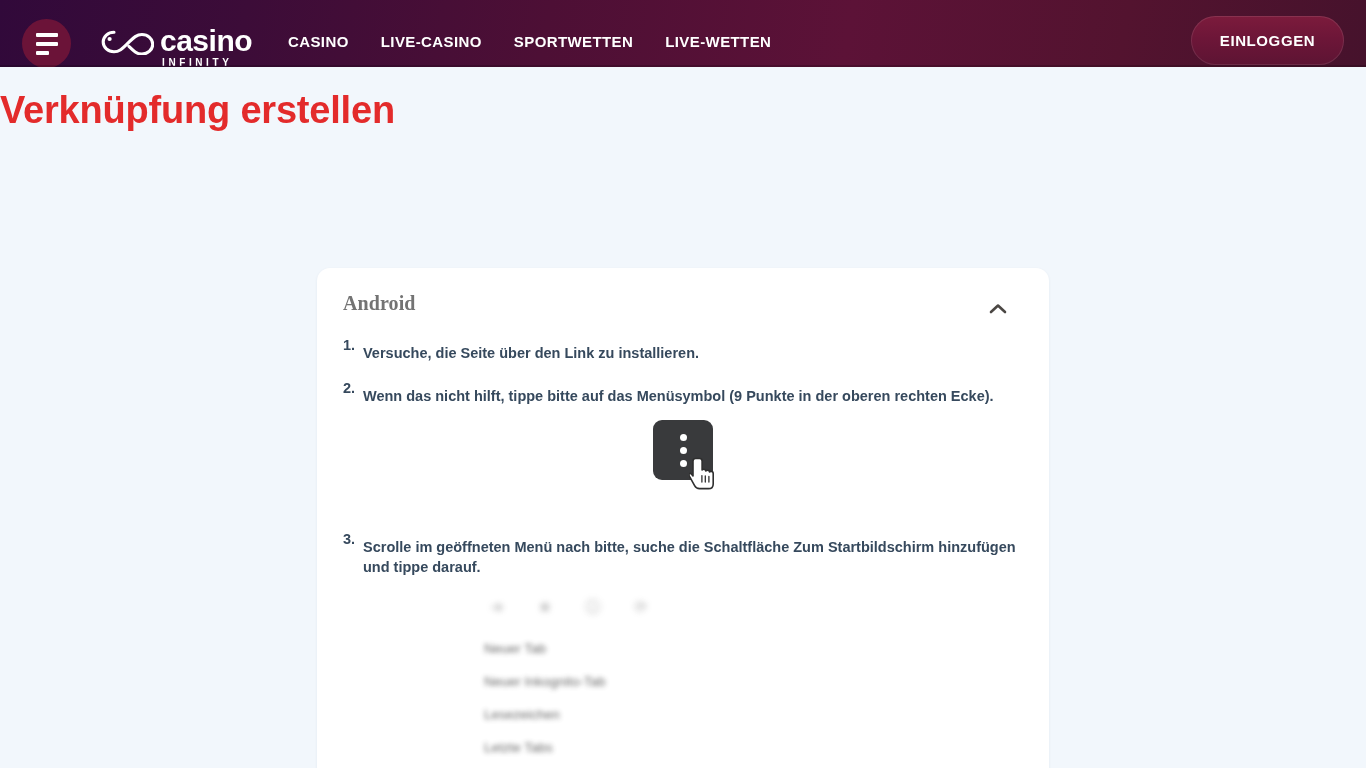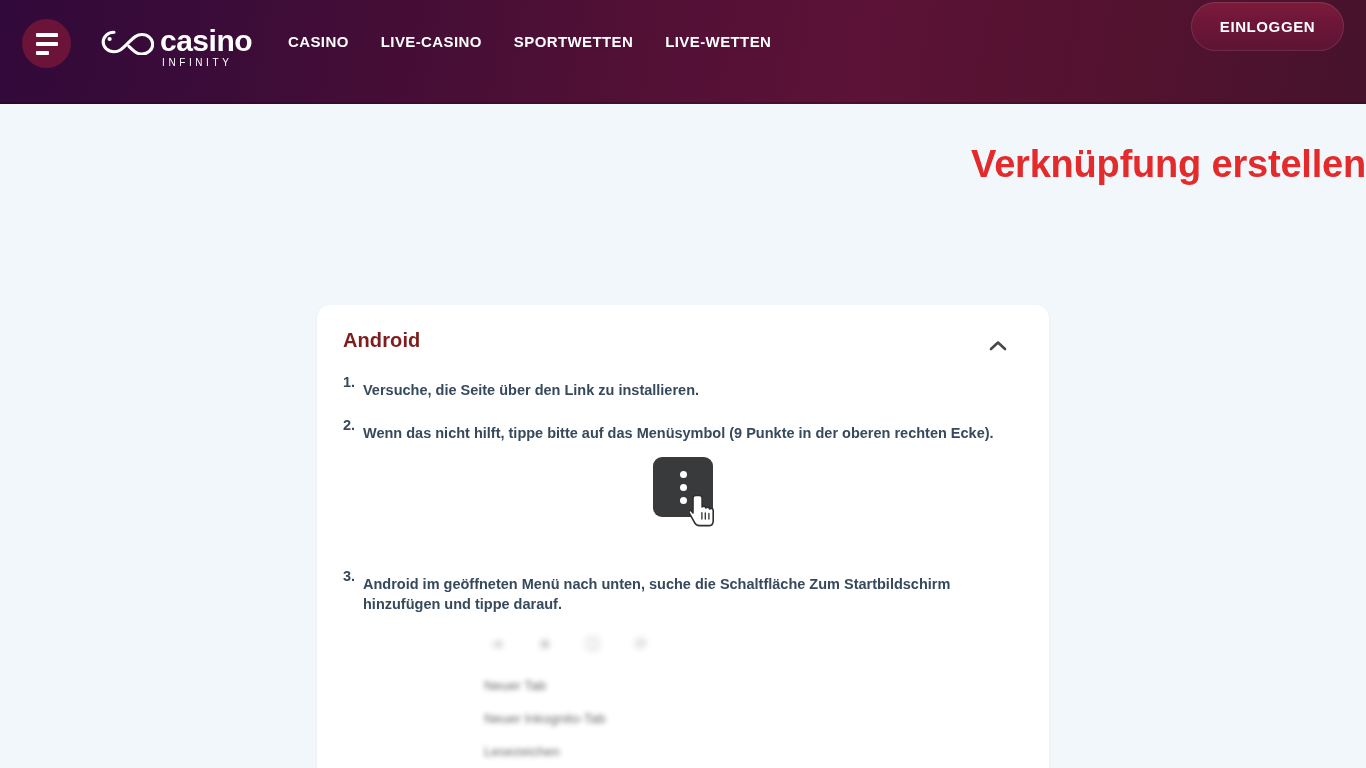--- a/index.html
+++ b/index.html
@@ -14,21 +14,21 @@
   body {
     background: #f2f7fc;
     font-family: "Liberation Sans", sans-serif;
     -webkit-font-smoothing: antialiased;
   }
 
   
   .header {
     position: relative;
     width: 1366px;
-    height: 104px;
+    height: 67px;
     background: linear-gradient(100deg,
                 #31093a 0%,
                 #3c0c38 18%,
                 #4d0f35 40%,
                 #5c1237 62%,
                 #53132f 82%,
                 #46122c 100%);
     display: flex;
     align-items: center;
     overflow: hidden;
@@ -80,21 +80,21 @@
   .logo-words { display: flex; flex-direction: column; }
   .logo-name {
     font-size: 30px;
     font-weight: 700;
     color: #ffffff;
     line-height: 30px;
     letter-spacing: -0.5px;
   }
   .logo-sub {
     font-size: 10px;
-    font-weight: 400;
+    font-weight: 700;
     color: #ffffff;
     letter-spacing: 3.6px;
     line-height: 12px;
     margin-top: 1px;
     margin-left: 2px;
   }
 
   .nav {
     position: absolute;
     left: 288px;
@@ -108,21 +108,21 @@
     font-weight: 700;
     letter-spacing: 0.4px;
     text-decoration: none;
     white-space: nowrap;
     cursor: pointer;
   }
 
   .auth {
     position: absolute;
     right: 22px;
-    top: 2px;
+    top: 16px;
     display: flex;
     gap: 10px;
     align-items: center;
   }
   .btn {
     border: none;
     border-radius: 25px;
     height: 49px;
     color: #ffffff;
     font-size: 15px;
@@ -151,50 +151,51 @@
 
   
   .main {
     position: relative;
     width: 1366px;
     height: 681px;
     background: #f2f7fc;
   }
 
   .page-title {
-    text-align: right;
+    text-align: left;
     color: #e32b2b;
     font-size: 38px;
     font-weight: 700;
     letter-spacing: -0.2px;
-    padding-top: 39px;
+    padding-top: 22px;
   }
 
   .card {
     position: absolute;
     left: 317px;
     top: 201px;
     width: 732px;
     min-height: 567px;
     background: #ffffff;
     border-radius: 13px;
     box-shadow: 0 1px 3px rgba(30,50,80,0.07);
     padding: 24px 26px 0 26px;
   }
 
   .card-head {
     display: flex;
     align-items: flex-start;
     justify-content: space-between;
   }
   .card-title {
-    color: #7f1d1d;
+    color: #737373;
     font-size: 20px;
     font-weight: 700;
     letter-spacing: 0.1px;
+    font-family: Liberation Serif, serif;
   }
   .chevron-up {
     width: 22px;
     height: 22px;
     cursor: pointer;
     margin-top: 6px;
     margin-right: 14px;
   }
 
   .step {
@@ -363,21 +364,21 @@
       <span class="hand-cursor">
         <svg width="30" height="38" viewBox="0 0 30 38" aria-hidden="true">
           <path d="M6.5 2.5 C5 2.5 4 3.6 4 5 L4 20 L2.6 18.2 C1.6 17 0 17.2 0 18.8 C0 19.6 0.3 20.3 0.9 21.2 L5.6 29.6 C6.6 31.5 8.2 32.6 10.5 32.6 L19.5 32.6 C22.4 32.6 24.2 30.8 24.2 27.9 L24.2 17.6 C24.2 16.3 23.3 15.4 22.1 15.4 C21.5 15.4 21 15.6 20.6 16 C20.4 14.9 19.6 14.2 18.5 14.2 C17.8 14.2 17.2 14.5 16.8 14.9 C16.5 13.9 15.7 13.3 14.7 13.3 C14.1 13.3 13.5 13.5 13.1 13.9 L13.1 5 C13.1 3.6 12.1 2.5 10.6 2.5 Z" fill="#ffffff" stroke="#2f2f2f" stroke-width="1.6" stroke-linejoin="round"></path>
           <path d="M16.3 20 L16.3 26 M19.9 20.4 L19.9 26 M12.9 19.6 L12.9 26" stroke="#2f2f2f" stroke-width="1.3" stroke-linecap="round"></path>
         </svg>
       </span>
     </div>
 
     <div class="step step-3">
       <span class="step-num">3.</span>
-      <span class="step-text">Android im geöffneten Menü nach unten, suche die Schaltfläche Zum Startbildschirm hinzufügen und tippe darauf.</span>
+      <span class="step-text">Scrolle im geöffneten Menü nach bitte, suche die Schaltfläche Zum Startbildschirm hinzufügen und tippe darauf.</span>
     </div>
 
     <div class="menu-shot">
 
       <div class="menu-icons">
         <span>➜</span>
         <span>★</span>
         <span>ⓘ</span>
         <span>⟳</span>
       </div>

